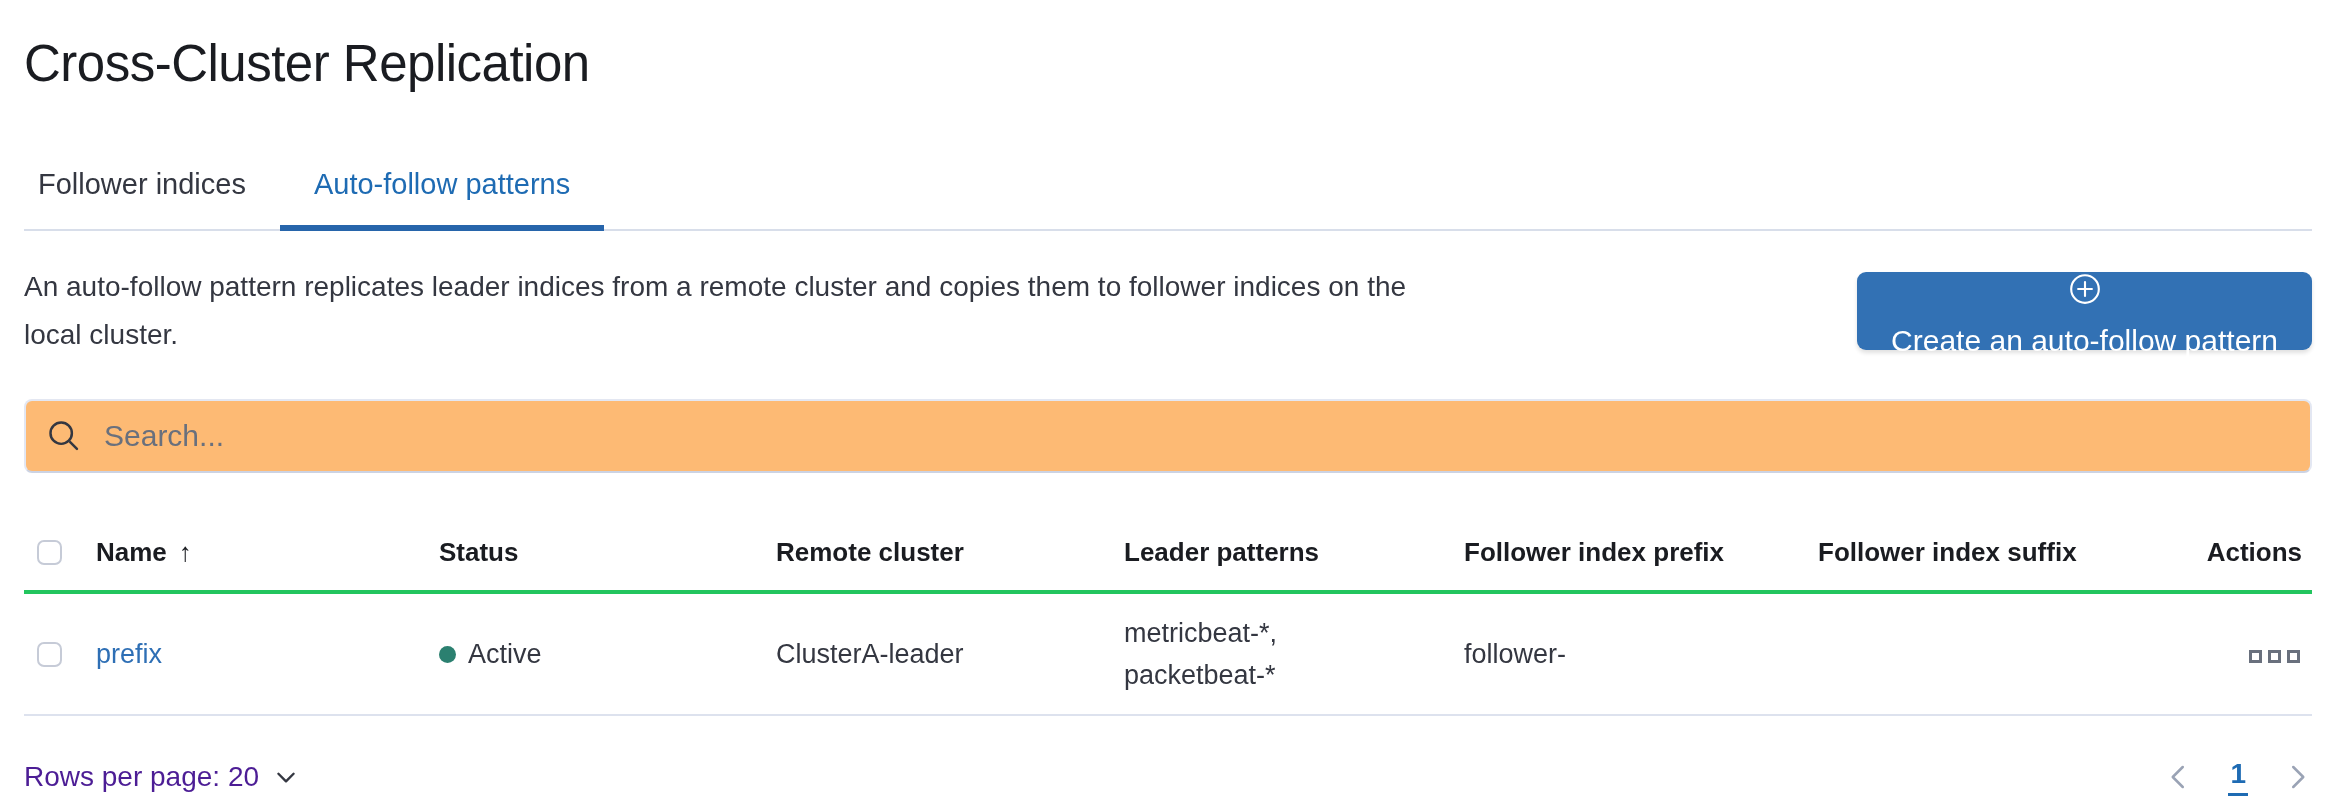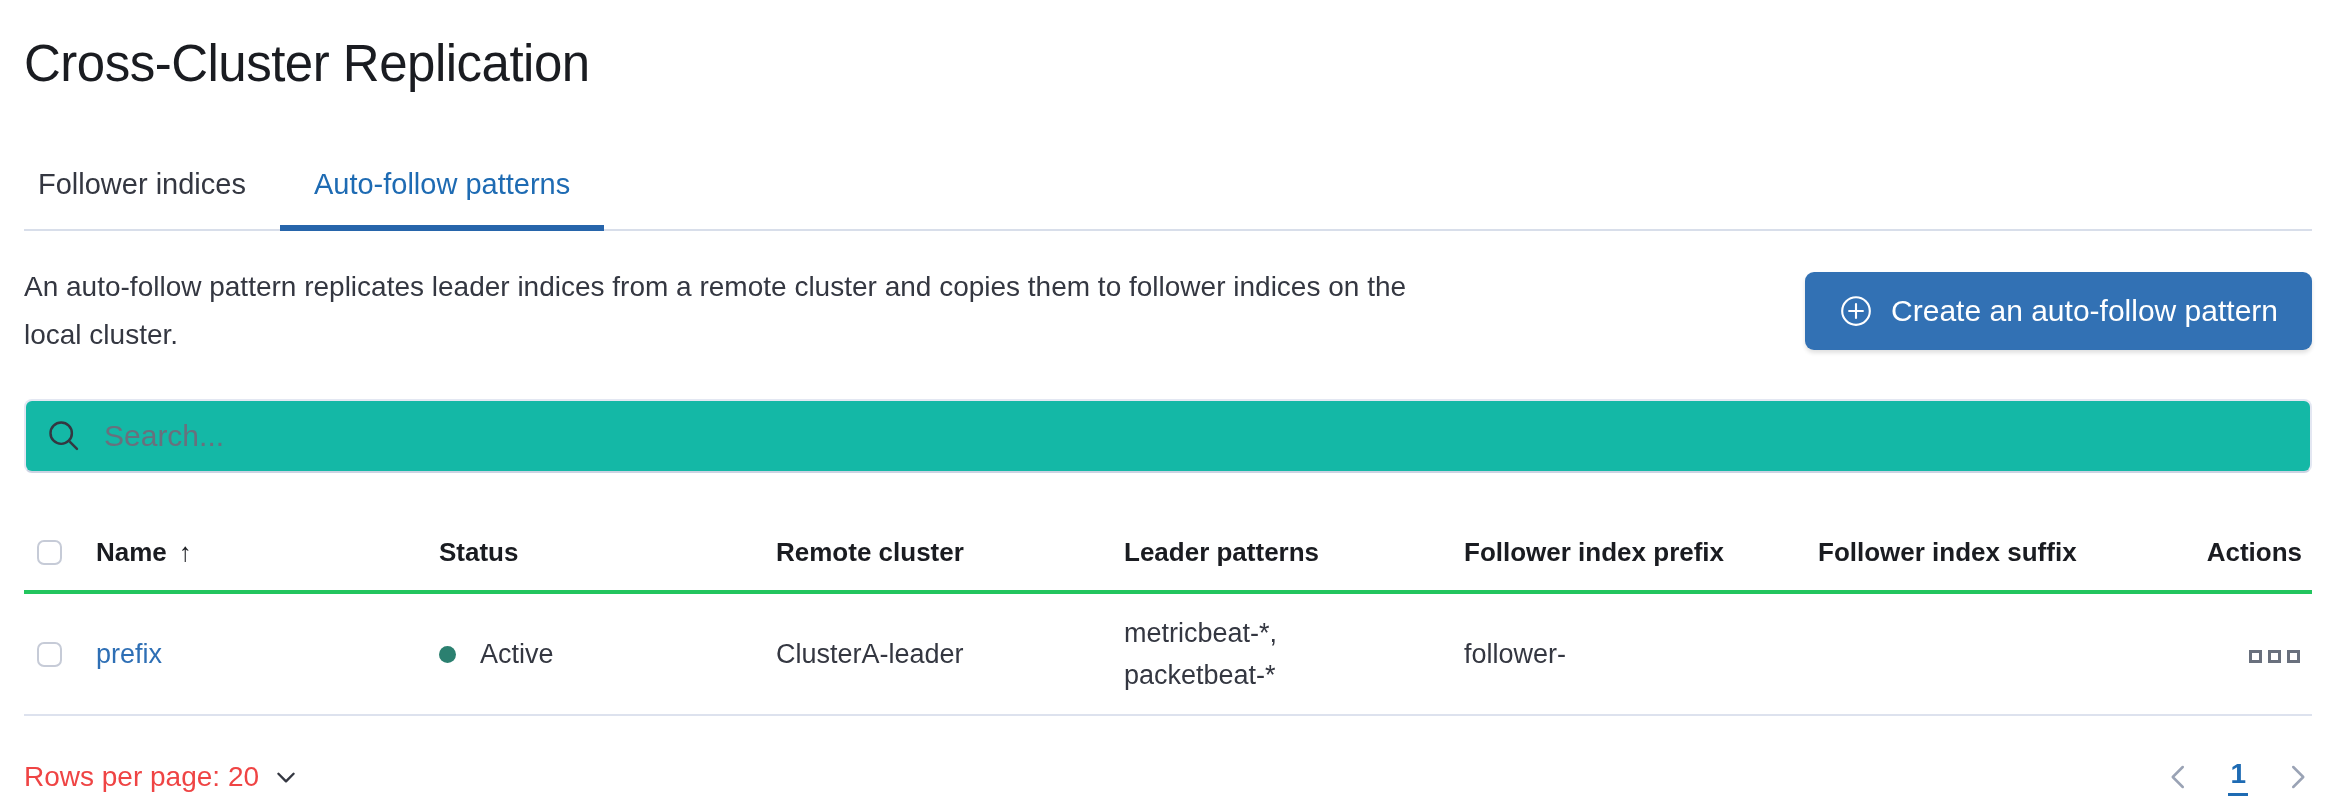--- a/index.html
+++ b/index.html
@@ -67,27 +67,28 @@
     padding: 0 34px;
     background: #3271b4;
     border: none;
     border-radius: 9px;
     color: #ffffff;
     font-size: 30px;
     font-family: inherit;
     cursor: pointer;
     white-space: nowrap;
     box-shadow: 0 3px 4px rgba(0,0,0,0.12);
+    flex-direction: column;
   }
 
   
   .search-bar {
     margin-top: 40px;
     height: 74px;
-    background: #14b8a6;
+    background: #fdba74;
     border: 2px solid #e3e7f2;
     border-bottom-color: #ccd3e3;
     border-radius: 8px;
     display: flex;
     align-items: center;
     padding: 0 20px;
   }
   .search-bar input {
     flex: 1;
     border: none;
@@ -133,21 +134,21 @@
     background: #ffffff;
     margin-left: 13px;
     cursor: pointer;
   }
 
   .name-link {
     color: #2e6fb5;
     text-decoration: none;
     cursor: pointer;
   }
-  .status-cell { display: flex; align-items: center; gap: 24px; }
+  .status-cell { display: flex; align-items: center; gap: 12px; }
   .status-dot {
     width: 17px; height: 17px;
     border-radius: 50%;
     background: #2b8070;
     flex: none;
   }
   .patterns span { display: block; line-height: 42px; }
 
   .actions-icon {
     display: inline-flex;
@@ -166,21 +167,21 @@
     display: flex;
     justify-content: space-between;
     align-items: center;
     margin-top: 42px;
   }
   .rows-per-page {
     display: flex;
     align-items: center;
     gap: 14px;
     font-size: 28px;
-    color: #ef4444;
+    color: #4c1d95;
     cursor: pointer;
   }
   .pagination { display: flex; align-items: center; gap: 34px; }
   .page-btn { cursor: pointer; display: flex; align-items: center; }
   .page-number {
     font-size: 28px;
     font-weight: 700;
     color: #1e6bb3;
     border-bottom: 3px solid #1e6bb3;
     padding: 0 2px 3px;

